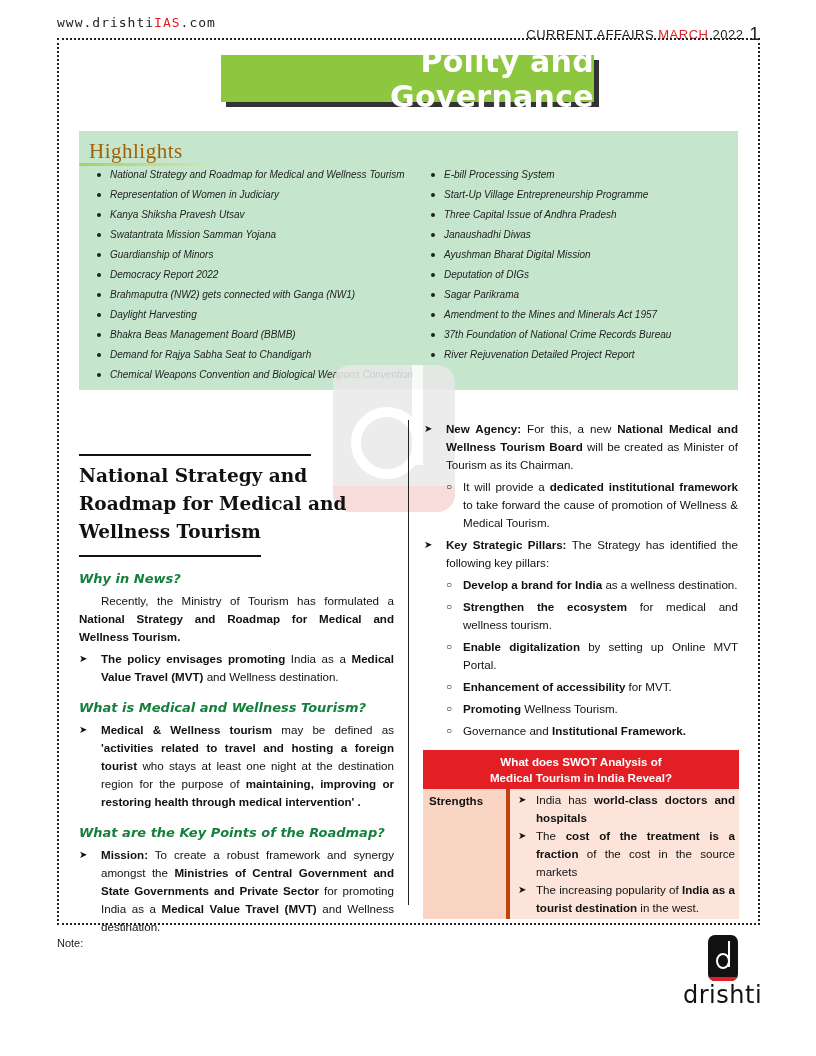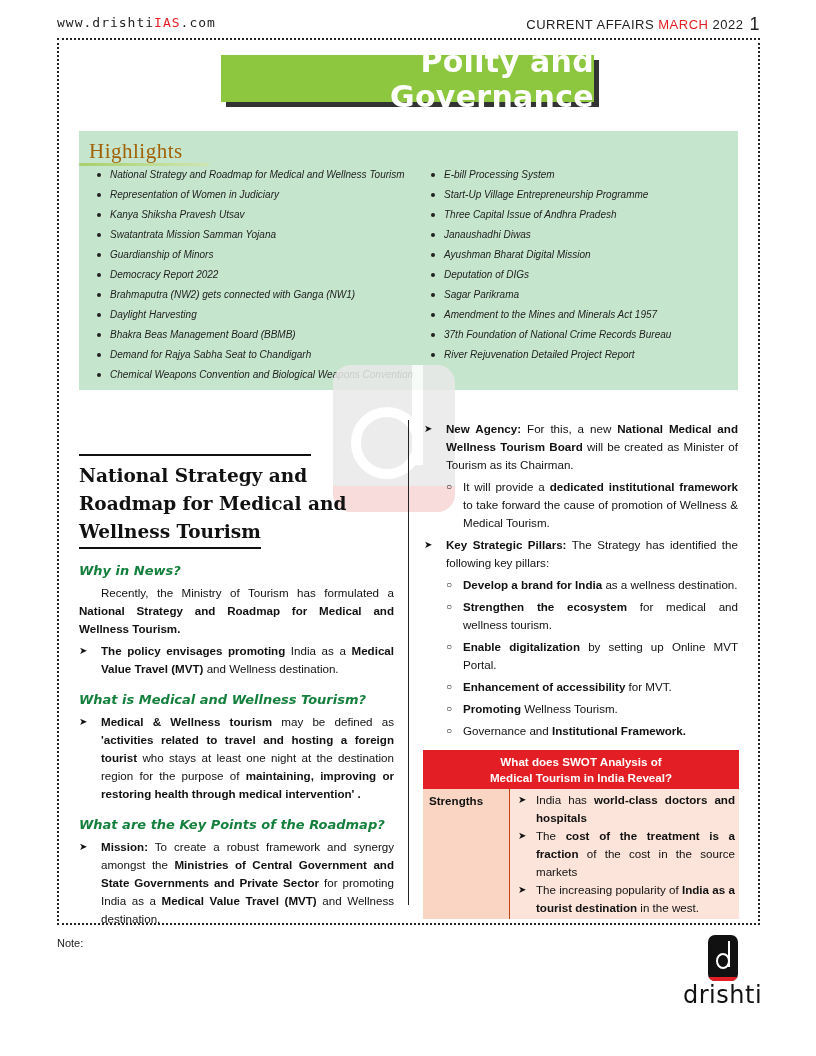--- a/index.html
+++ b/index.html
@@ -1,21 +1,21 @@
 <!DOCTYPE html>
 <html><head>
 <meta charset="utf-8">
 <style>
   * { box-sizing: border-box; margin: 0; padding: 0; }
   html, body { width: 816px; height: 1056px; background: #ffffff; overflow: hidden; }
   body { position: relative; font-family: "Liberation Sans", sans-serif; color: #111; }
 
   .site-url { position: absolute; left: 57px; top: 15px; font-size: 13px; letter-spacing: 1px; color: #222; font-family: "DejaVu Sans Mono", monospace; }
   .site-url .accent { color: #e31e24; }
-  .header-right { position: absolute; right: 56px; top: 13px; font-size: 13px; letter-spacing: 0.5px; color: #222; }
+  .header-right { position: absolute; right: 56px; top: 23px; font-size: 13px; letter-spacing: 0.5px; color: #222; }
   .header-right .accent { color: #e31e24; }
   .header-right .page-num { font-size: 18px; margin-left: 6px; position: relative; top: 1px; }
 
   .frame { position: absolute; left: 57px; top: 38px; width: 703px; height: 887px; border: 2px dotted #222; }
 
   .title-box { position: absolute; left: 221px; top: 55px; width: 373px; height: 47px; background: #8dc63f; box-shadow: 5px 5px 0 #333; display: flex; align-items: center; justify-content: center; }
   .title-box span { color: #fff; font-weight: bold; font-size: 30px; letter-spacing: 0.3px; font-family: "DejaVu Sans", sans-serif; text-align: right; }
 
   .highlights { position: absolute; left: 79px; top: 131px; width: 659px; height: 259px; background: #c6e5cd; }
   .hl-title { position: absolute; left: 10px; top: 8px; font-size: 21px; color: #a16207; font-family: Liberation Serif, serif; letter-spacing: 0.5px; }
@@ -30,35 +30,35 @@
   .watermark .red { position: absolute; left: 0; right: 0; bottom: 0; height: 26px; background: #f7d5d5; }
   .watermark .ring { position: absolute; left: 18px; top: 42px; width: 72px; height: 72px; border: 10px solid #fff; border-radius: 50%; }
   .watermark .stem { position: absolute; left: 79px; top: 0; width: 11px; height: 100px; background: #fff; }
 
   .col-left { position: absolute; left: 79px; top: 420px; width: 315px; margin-top: 34px; }
   .col-divider { position: absolute; left: 408px; top: 420px; width: 1px; height: 485px; background: #222; }
   .col-right { position: absolute; left: 424px; top: 416px; width: 314px; }
 
   .art-rule-top { width: 232px; height: 2px; background: #111; margin-bottom: 6px; }
   .art-title { font-family: "DejaVu Serif", serif; font-size: 18.5px; line-height: 28px; font-weight: bold; color: #111; }
-  .art-title .underlined { display: inline-block; border-bottom: 2px solid #111; padding-bottom: 1px; }
+  .art-title .underlined { display: inline-block; border-bottom: 2px solid #111; padding-bottom: 9px; }
 
   .sub { font-family: "DejaVu Sans", sans-serif; font-style: italic; font-weight: bold; font-size: 13px; color: #15803d; margin-top: 14px; margin-bottom: 6px; }
   .para { font-size: 11.6px; line-height: 18px; text-align: justify; text-indent: 22px; }
   .b { font-weight: bold; }
 
   .arrow-item { position: relative; padding-left: 22px; font-size: 11.6px; line-height: 18px; text-align: justify; margin-top: 4px; }
   .arrow-item .marker { position: absolute; left: 0; top: 0; font-size: 10px; }
   .circle-item { position: relative; padding-left: 39px; font-size: 11.6px; line-height: 18px; text-align: justify; margin-top: 4px; }
   .circle-item .marker { position: absolute; left: 22px; top: 0; font-size: 10px; }
 
   .swot { position: absolute; left: 423px; top: 750px; width: 316px; }
   .swot-head { background: #e31e24; color: #fff; font-weight: bold; font-size: 11.6px; text-align: center; line-height: 16px; padding: 4px 0 3px; }
   .swot-row { display: flex; background: #fde4da; }
-  .swot-label { width: 87px; background: #fbd5c4; font-weight: bold; font-size: 11.6px; padding: 5px 6px; border-right: 1px solid #c2410c; }
+  .swot-label { width: 87px; background: #fbd5c4; font-weight: bold; font-size: 11.6px; padding: 5px 6px; border-right: 4px solid #c2410c; }
   .swot-items { flex: 1; padding: 2px 4px 2px 0; }
   .swot-items .arrow-item { padding-left: 26px; margin-top: 0; }
   .swot-items .arrow-item .marker { left: 8px; }
 
   .note { position: absolute; left: 57px; top: 937px; font-size: 11px; color: #222; }
   .logo { position: absolute; left: 683px; top: 935px; width: 76px; }
   .logo-mark { position: relative; width: 30px; height: 46px; margin-left: 25px; background: #111; border-radius: 7px; overflow: hidden; }
   .logo-mark .red { position: absolute; left: 0; right: 0; bottom: 0; height: 4px; background: #e31e24; }
   .logo-mark .ring { position: absolute; left: 8px; top: 18px; width: 14px; height: 16px; border: 2px solid #fff; border-radius: 50%; }
   .logo-mark .stem { position: absolute; left: 20px; top: 6px; width: 2px; height: 26px; background: #fff; }

